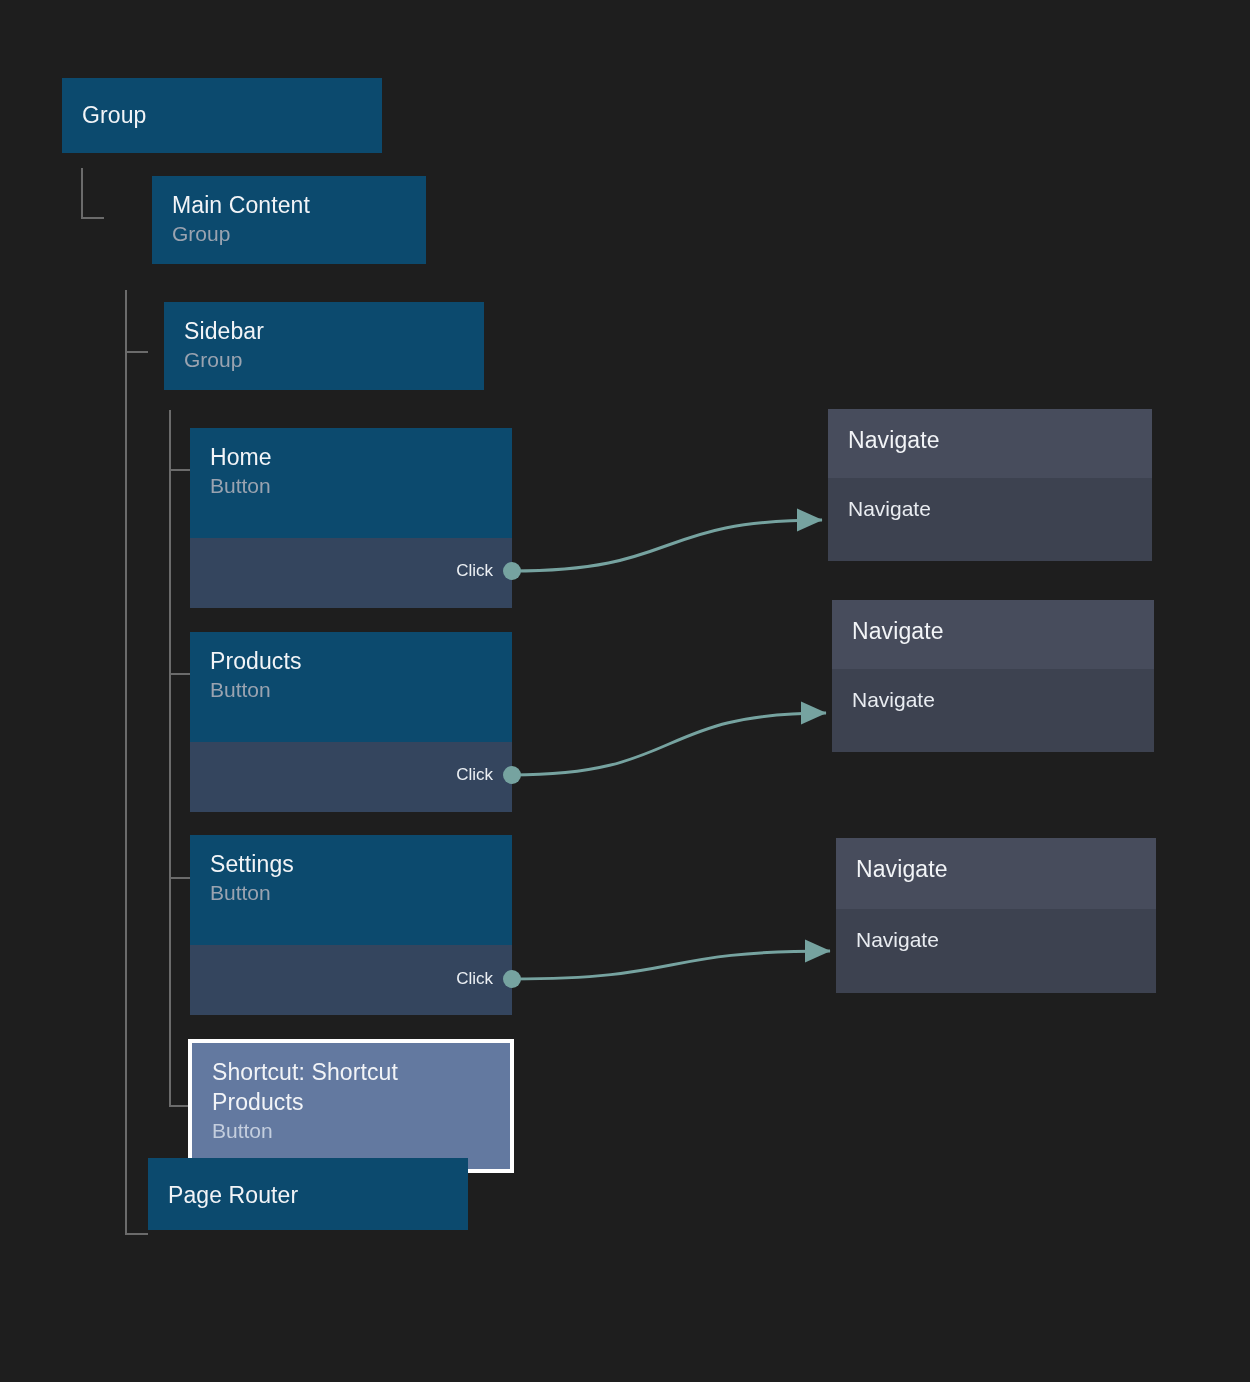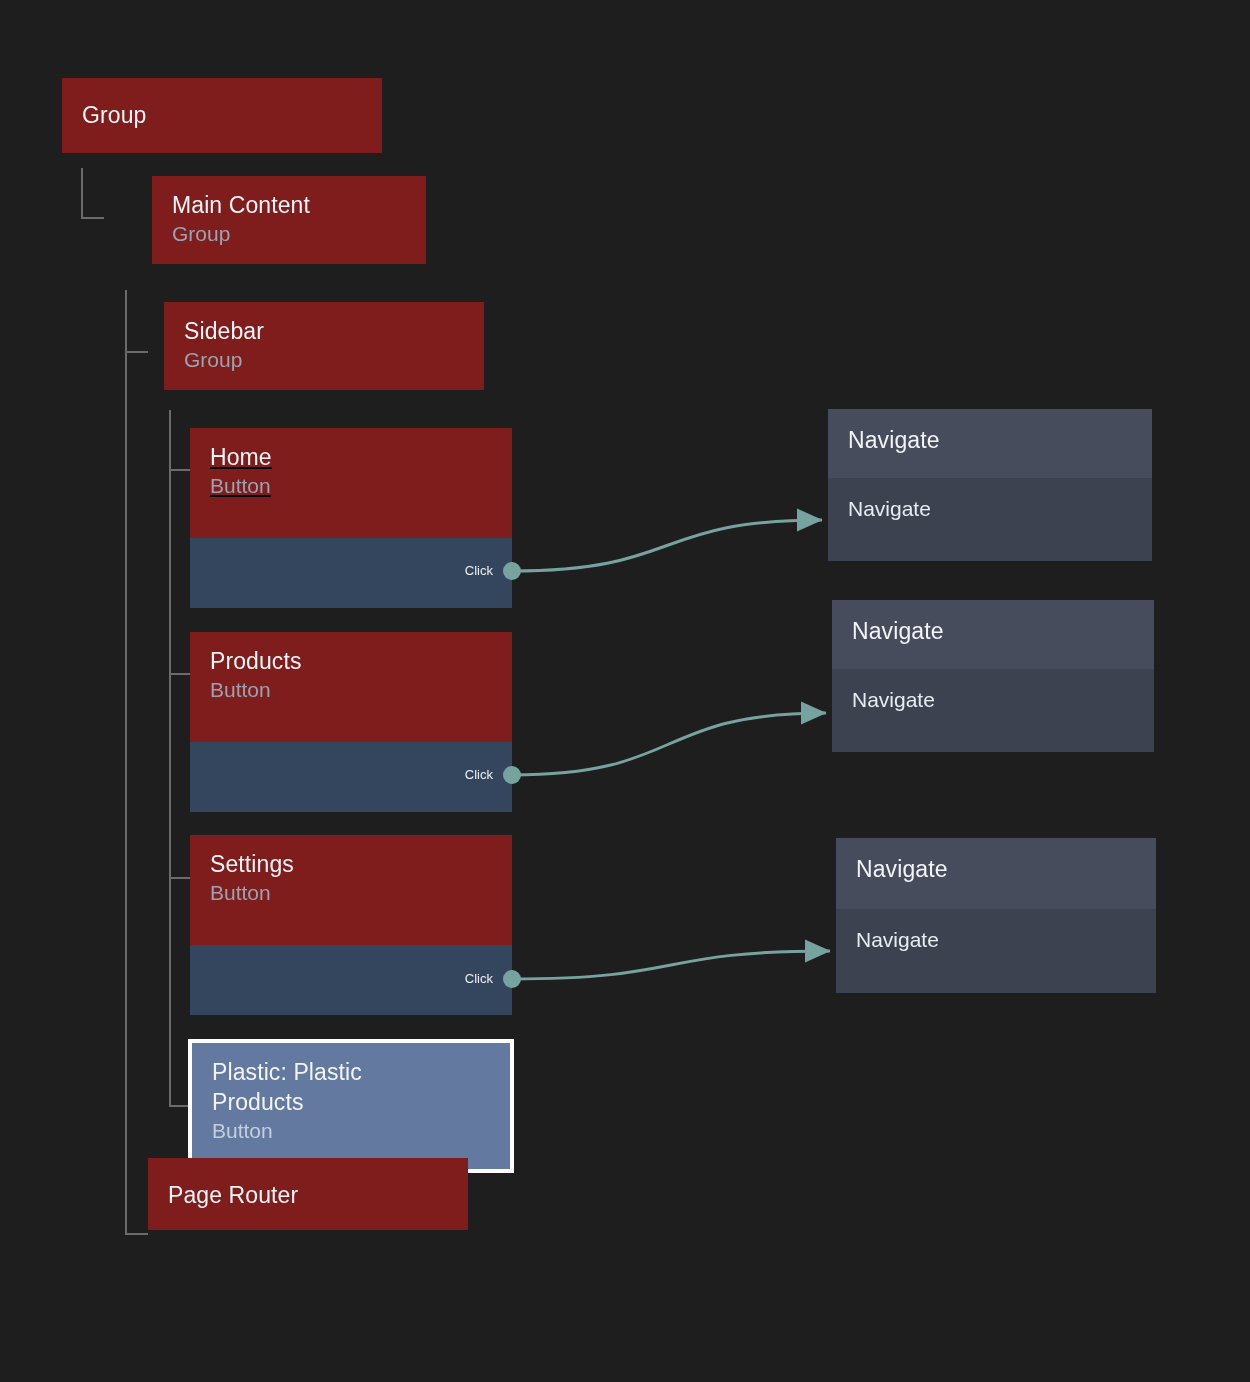--- a/index.html
+++ b/index.html
@@ -32,21 +32,21 @@
     pointer-events: none;
   }
 
   
   .node {
     position: absolute;
     box-sizing: border-box;
     overflow: hidden;
   }
   .node-header {
-    background: #7f1d1d;
+    background: #0c4a6e;
     padding: 14px 20px 16px 20px;
     box-sizing: border-box;
   }
   .node-title {
     color: #f2f4f7;
     font-size: 23px;
     line-height: 30px;
     letter-spacing: .1px;
     white-space: pre-line;
   }
@@ -75,21 +75,21 @@
   
   .port-row {
     position: absolute;
     right: 0;
     display: flex;
     align-items: center;
     gap: 10px;
   }
   .port-label {
     color: #ecf0f4;
-    font-size: 13px;
+    font-size: 17px;
     line-height: 24px;
   }
   .port-dot {
     width: 18px;
     height: 18px;
     border-radius: 50%;
     background: #76a3a0;
     margin-right: -9px;
   }
 
@@ -155,21 +155,21 @@
           <div class="node-title">Main Content</div>
           <div class="node-subtitle">Group</div>
         </div>
       </div>
       <div class="node" style="left: 164px; top: 302px; width: 320px; height: 102px;">
         <div class="node-header">
           <div class="node-title">Sidebar</div>
           <div class="node-subtitle">Group</div>
         </div>
       </div>
-      <div class="node" style="left: 190px; top: 428px; width: 322px; height: 180px; text-decoration: underline;">
+      <div class="node" style="left: 190px; top: 428px; width: 322px; height: 180px;">
         <div class="node-header" style="height: 110px;">
           <div class="node-title">Home</div>
           <div class="node-subtitle">Button</div>
         </div>
         <div class="node-body" style="height: 70px;">
           <div class="port-row" style="top: 21px;">
             <span class="port-label">Click</span>
             <span class="port-dot"></span>
           </div>
         </div>
@@ -193,21 +193,21 @@
         </div>
         <div class="node-body" style="height: 70px;">
           <div class="port-row" style="top: 22px;">
             <span class="port-label">Click</span>
             <span class="port-dot"></span>
           </div>
         </div>
       </div>
       <div class="node selected" style="left: 188px; top: 1039px; width: 326px; height: 134px;">
         <div class="node-header" style="height: 126px;">
-          <div class="node-title">Plastic: Plastic
+          <div class="node-title">Shortcut: Shortcut
 Products</div>
           <div class="node-subtitle">Button</div>
         </div>
       </div>
       <div class="node plain" style="left: 148px; top: 1158px; width: 320px; height: 72px;">
         <div class="node-header">
           <div class="node-title">Page Router</div>
         </div>
       </div>
     </div>

